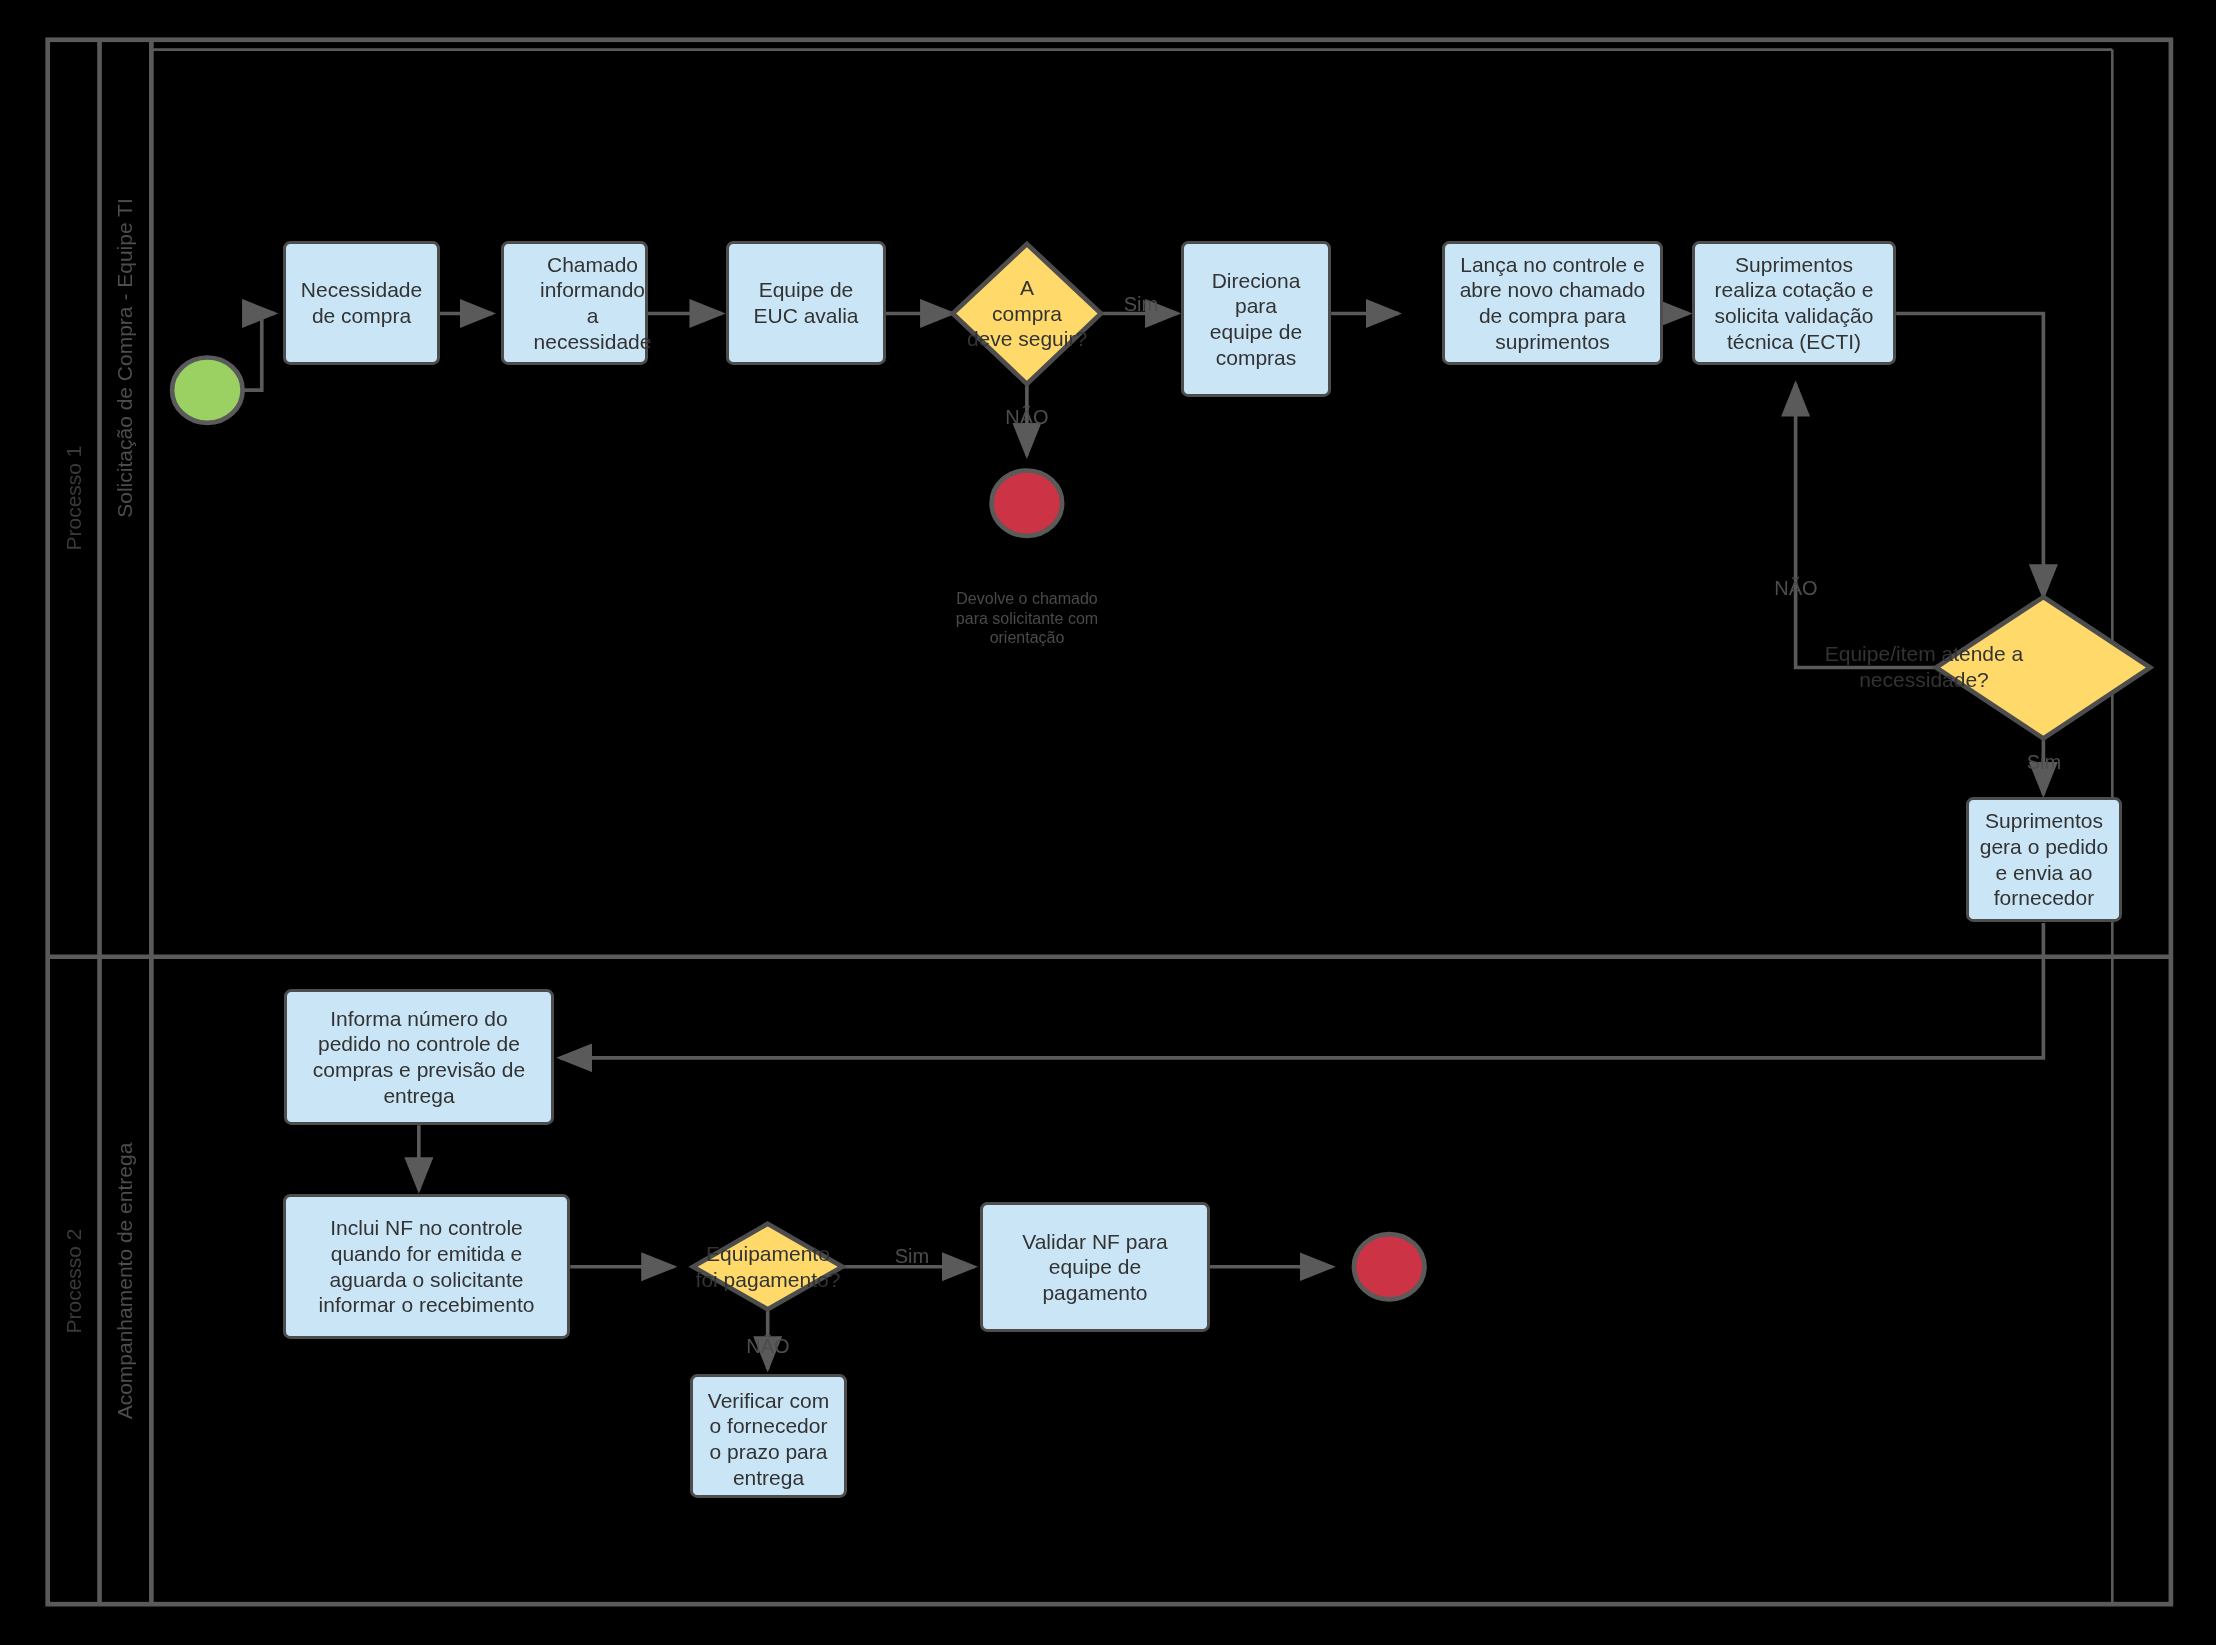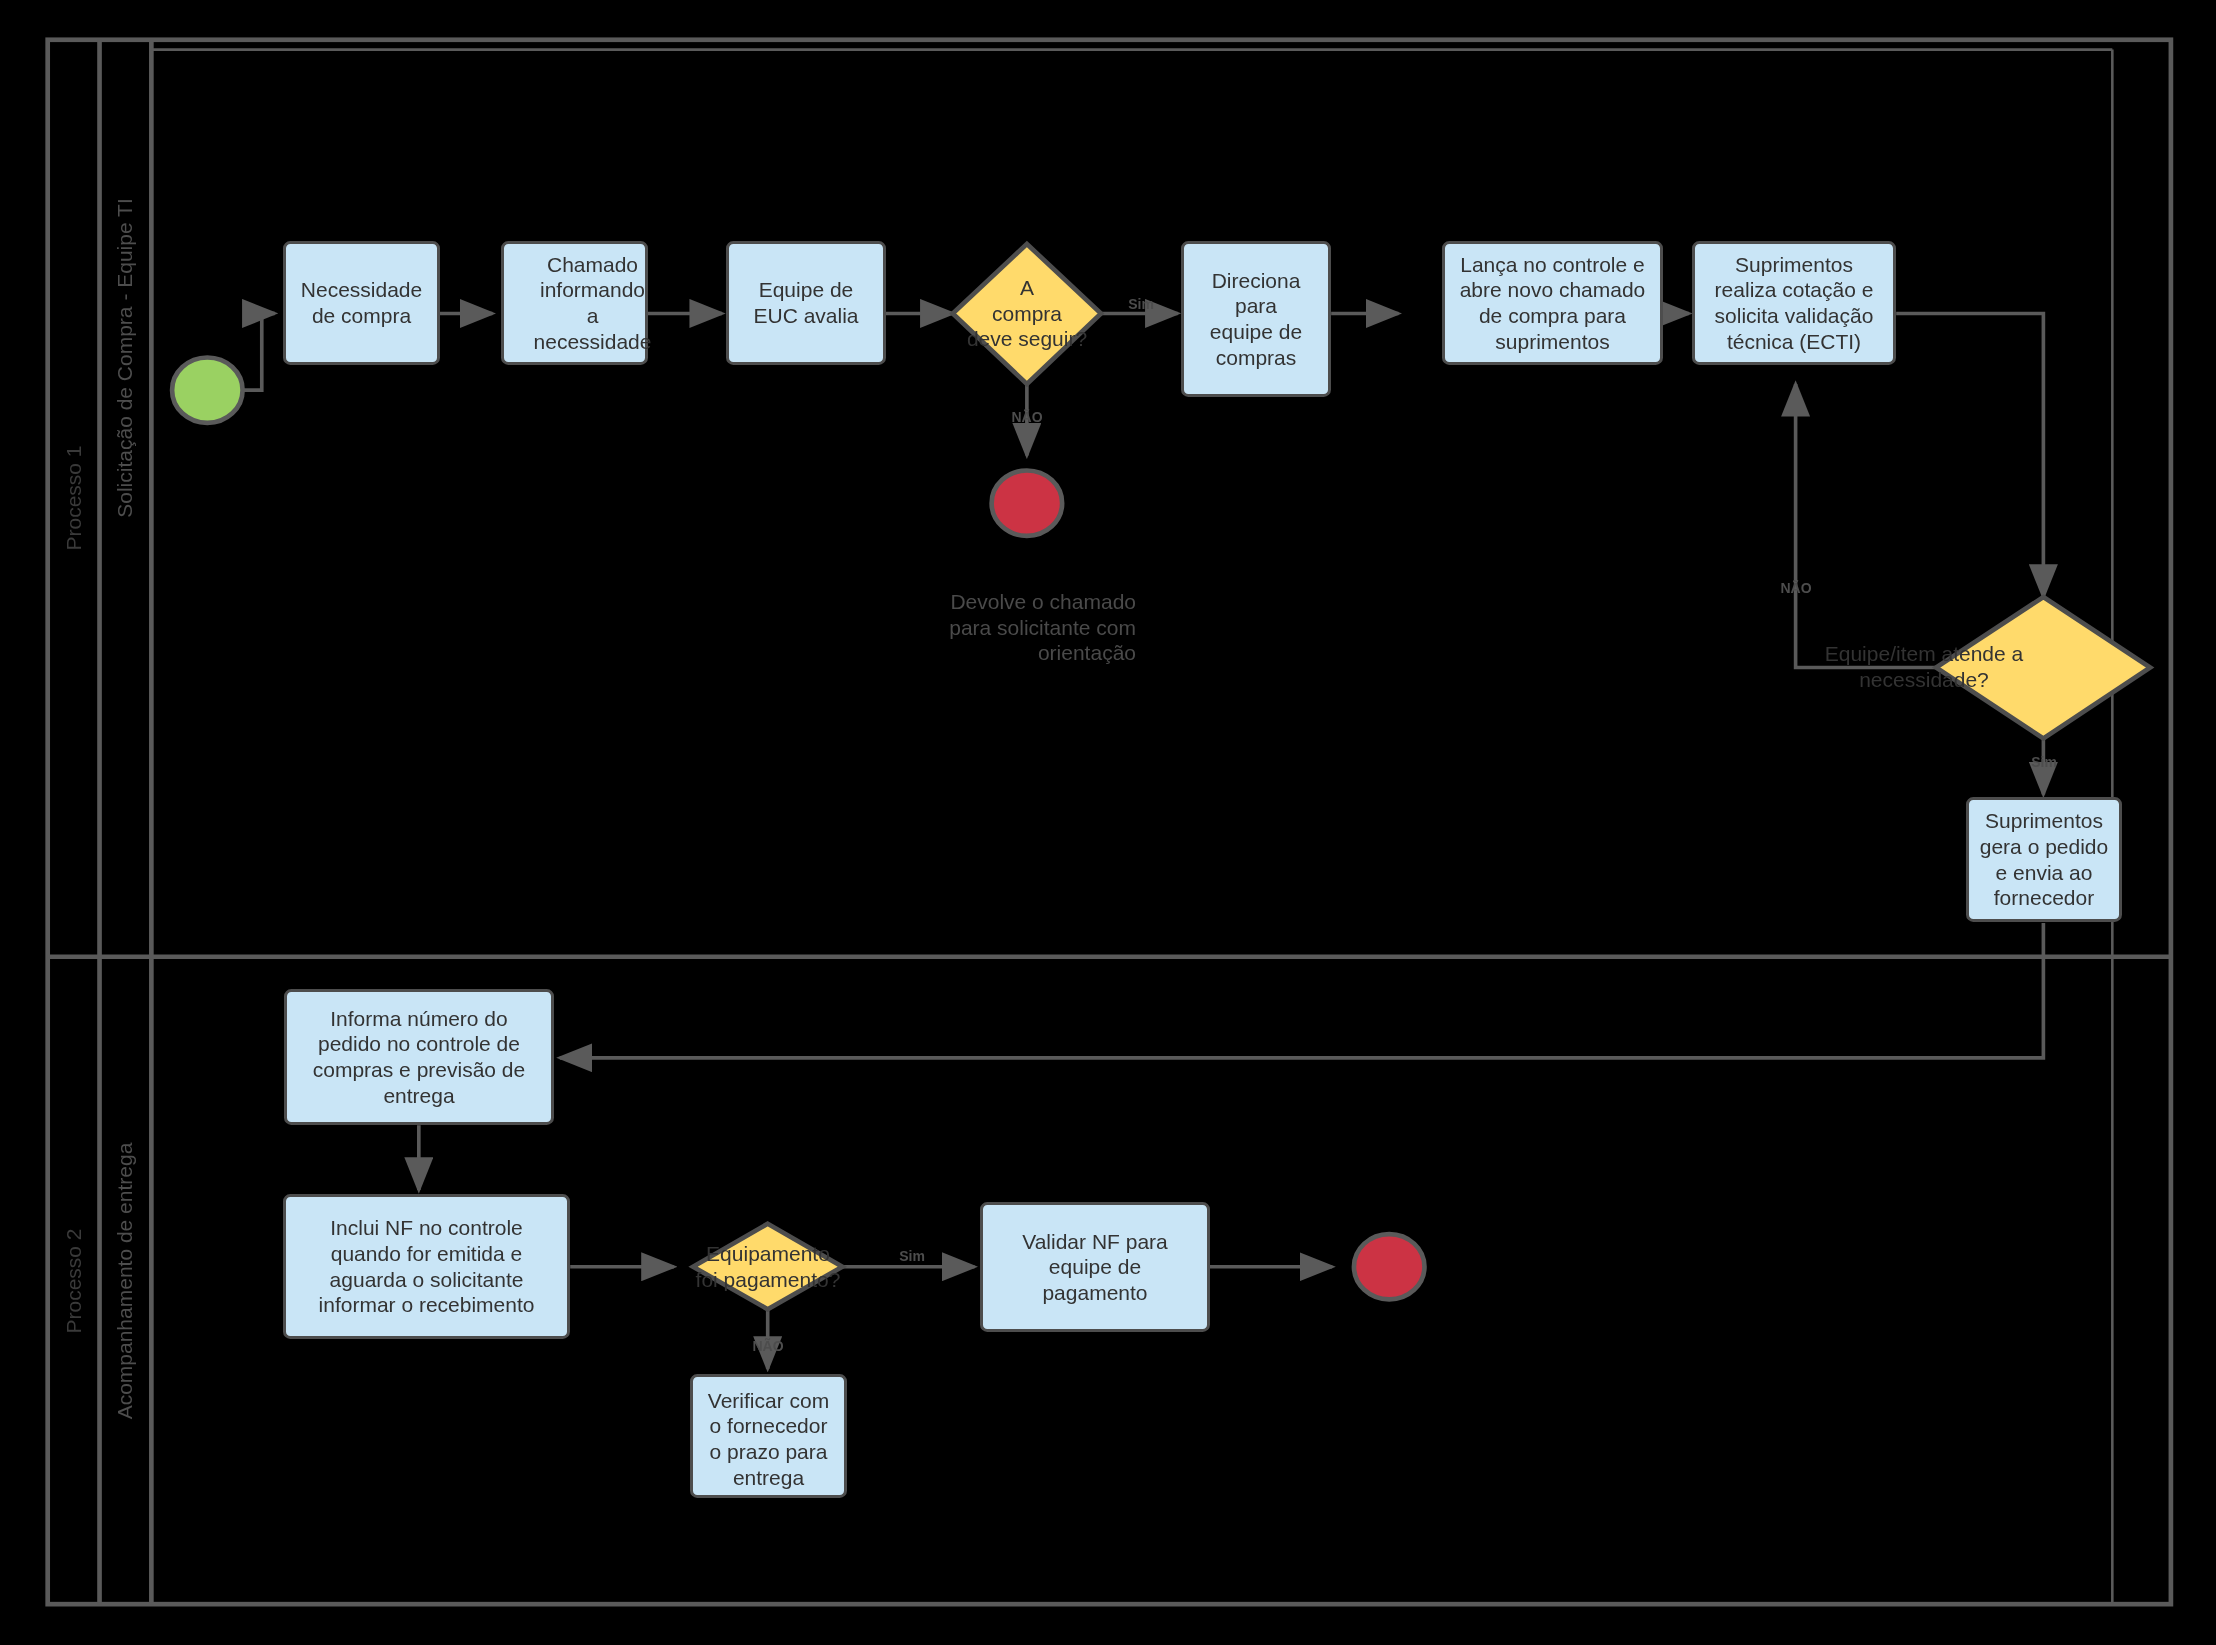--- a/index.html
+++ b/index.html
@@ -3,22 +3,22 @@
 <meta charset="utf-8">
 <style>
   html,body{margin:0;padding:0;background:#000;}
   body{width:2216px;height:1646px;font-family:"Liberation Sans",sans-serif;overflow:hidden;}
   #stage{position:relative;width:2216px;height:1646px;background:#000;}
   svg.layer{position:absolute;left:0;top:0;width:2216px;height:1646px;}
   .node{position:absolute;box-sizing:border-box;display:flex;align-items:center;justify-content:center;text-align:center;}
   .task{background:#c9e5f6;border:3.6px solid #4d4d4d;border-radius:7.3px;color:#333333;font-size:21px;line-height:1.22;padding:3.1px 5.2px;}
   .lane-label{position:absolute;color:#4d4d4d;font-size:21px;white-space:nowrap;transform-origin:center center;}
   .pool-label{position:absolute;color:#3a3a3a;font-size:21px;white-space:nowrap;transform-origin:center center;}
-  .edge-label{position:absolute;color:#4d4d4d;font-size:14px;font-weight:bold;white-space:nowrap;}
-  .annot{position:absolute;color:#4a4a4a;font-size:21px;line-height:1.22;text-align:right;}
+  .edge-label{position:absolute;color:#4d4d4d;font-size:20px;font-weight:normal;white-space:nowrap;}
+  .annot{position:absolute;color:#4a4a4a;font-size:16px;line-height:1.22;text-align:center;}
   .diamond-text{position:absolute;color:#333333;font-size:21px;line-height:1.22;text-align:center;white-space:pre-line;pointer-events:none;}
 </style>
 </head>
 <body>
 
 <div id="stage">
 
   <svg class="layer" viewBox="0 0 4275 3174">
     <defs>
       <marker id="arrow" markerWidth="10" markerHeight="8" refX="9" refY="4" orient="auto" markerUnits="strokeWidth">

